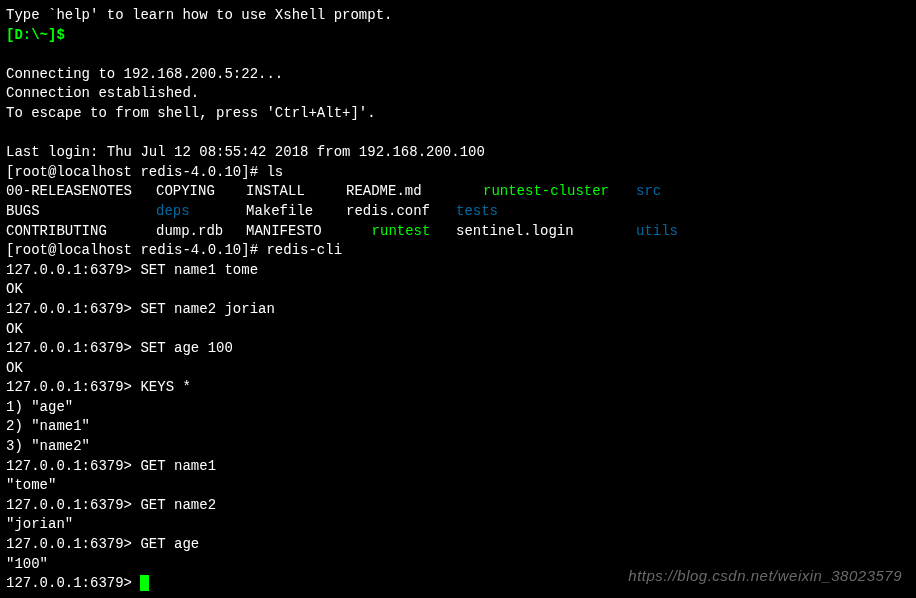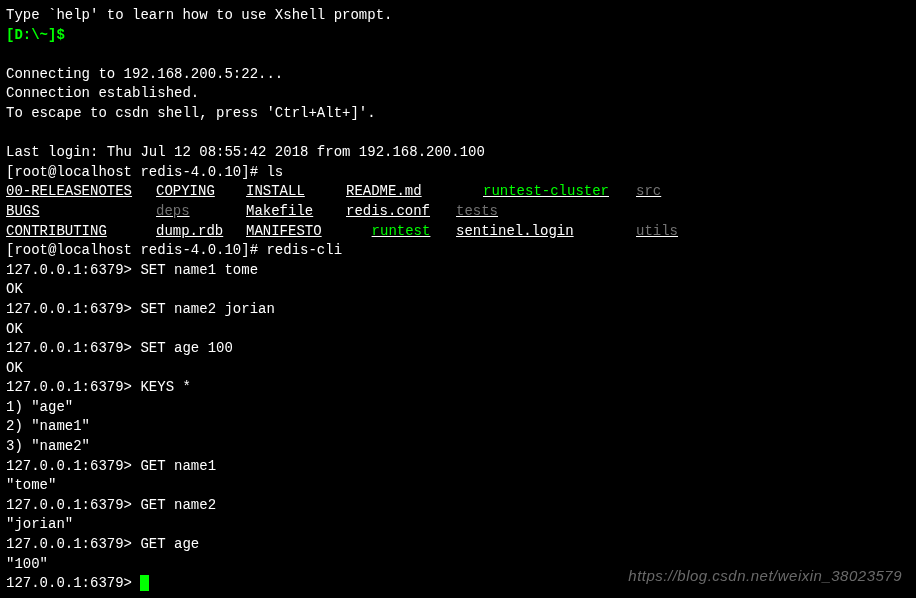--- a/index.html
+++ b/index.html
@@ -20,21 +20,21 @@
       overflow: hidden;
     }
     .line {
       white-space: pre;
     }
     .green {
       color: #00ff00;
       text-align: center;
     }
     .cyan {
-      color: #737373;
+      color: #0369a1;
     }
     .prompt-green {
       color: #00ff00;
       font-weight: bold;
     }
     .cursor {
       background-color: #00ff00;
       color: #00ff00;
       display: inline-block;
       width: 9px;
@@ -46,39 +46,38 @@
       bottom: 12px;
       right: 14px;
       color: #6a6a6a;
       font-family: Liberation Sans, sans-serif;
       font-size: 15px;
       font-style: italic;
       letter-spacing: 0.5px;
     }
     .ls-row {
       display: flex;
-      text-decoration: underline;
     }
     .col1 { width: 150px; }
     .col2 { width: 90px; }
     .col3 { width: 100px; }
     .col4 { width: 110px; }
     .col5 { width: 180px; }
     .col6 { width: 100px; }
   </style>
 </head>
 <body>
 
 <div>
   <div class="line">Type `help' to learn how to use Xshell prompt.</div>
   <div class="line"><span class="prompt-green">[D:\~]$</span></div>
   <div class="line">&nbsp;</div>
   <div class="line">Connecting to 192.168.200.5:22...</div>
   <div class="line">Connection established.</div>
-  <div class="line">To escape to csdn shell, press 'Ctrl+Alt+]'.</div>
+  <div class="line">To escape to from shell, press 'Ctrl+Alt+]'.</div>
   <div class="line">&nbsp;</div>
   <div class="line">Last login: Thu Jul 12 08:55:42 2018 from 192.168.200.100</div>
   <div class="line"><span>[root@localhost redis-4.0.10]# </span><span>ls</span></div>
 
   <div class="ls-row">
     <span class="col1">00-RELEASENOTES</span>
     <span class="col2">COPYING</span>
     <span class="col3">INSTALL</span>
     <span class="col4">README.md</span>
     <span class="col5 green">runtest-cluster</span>

